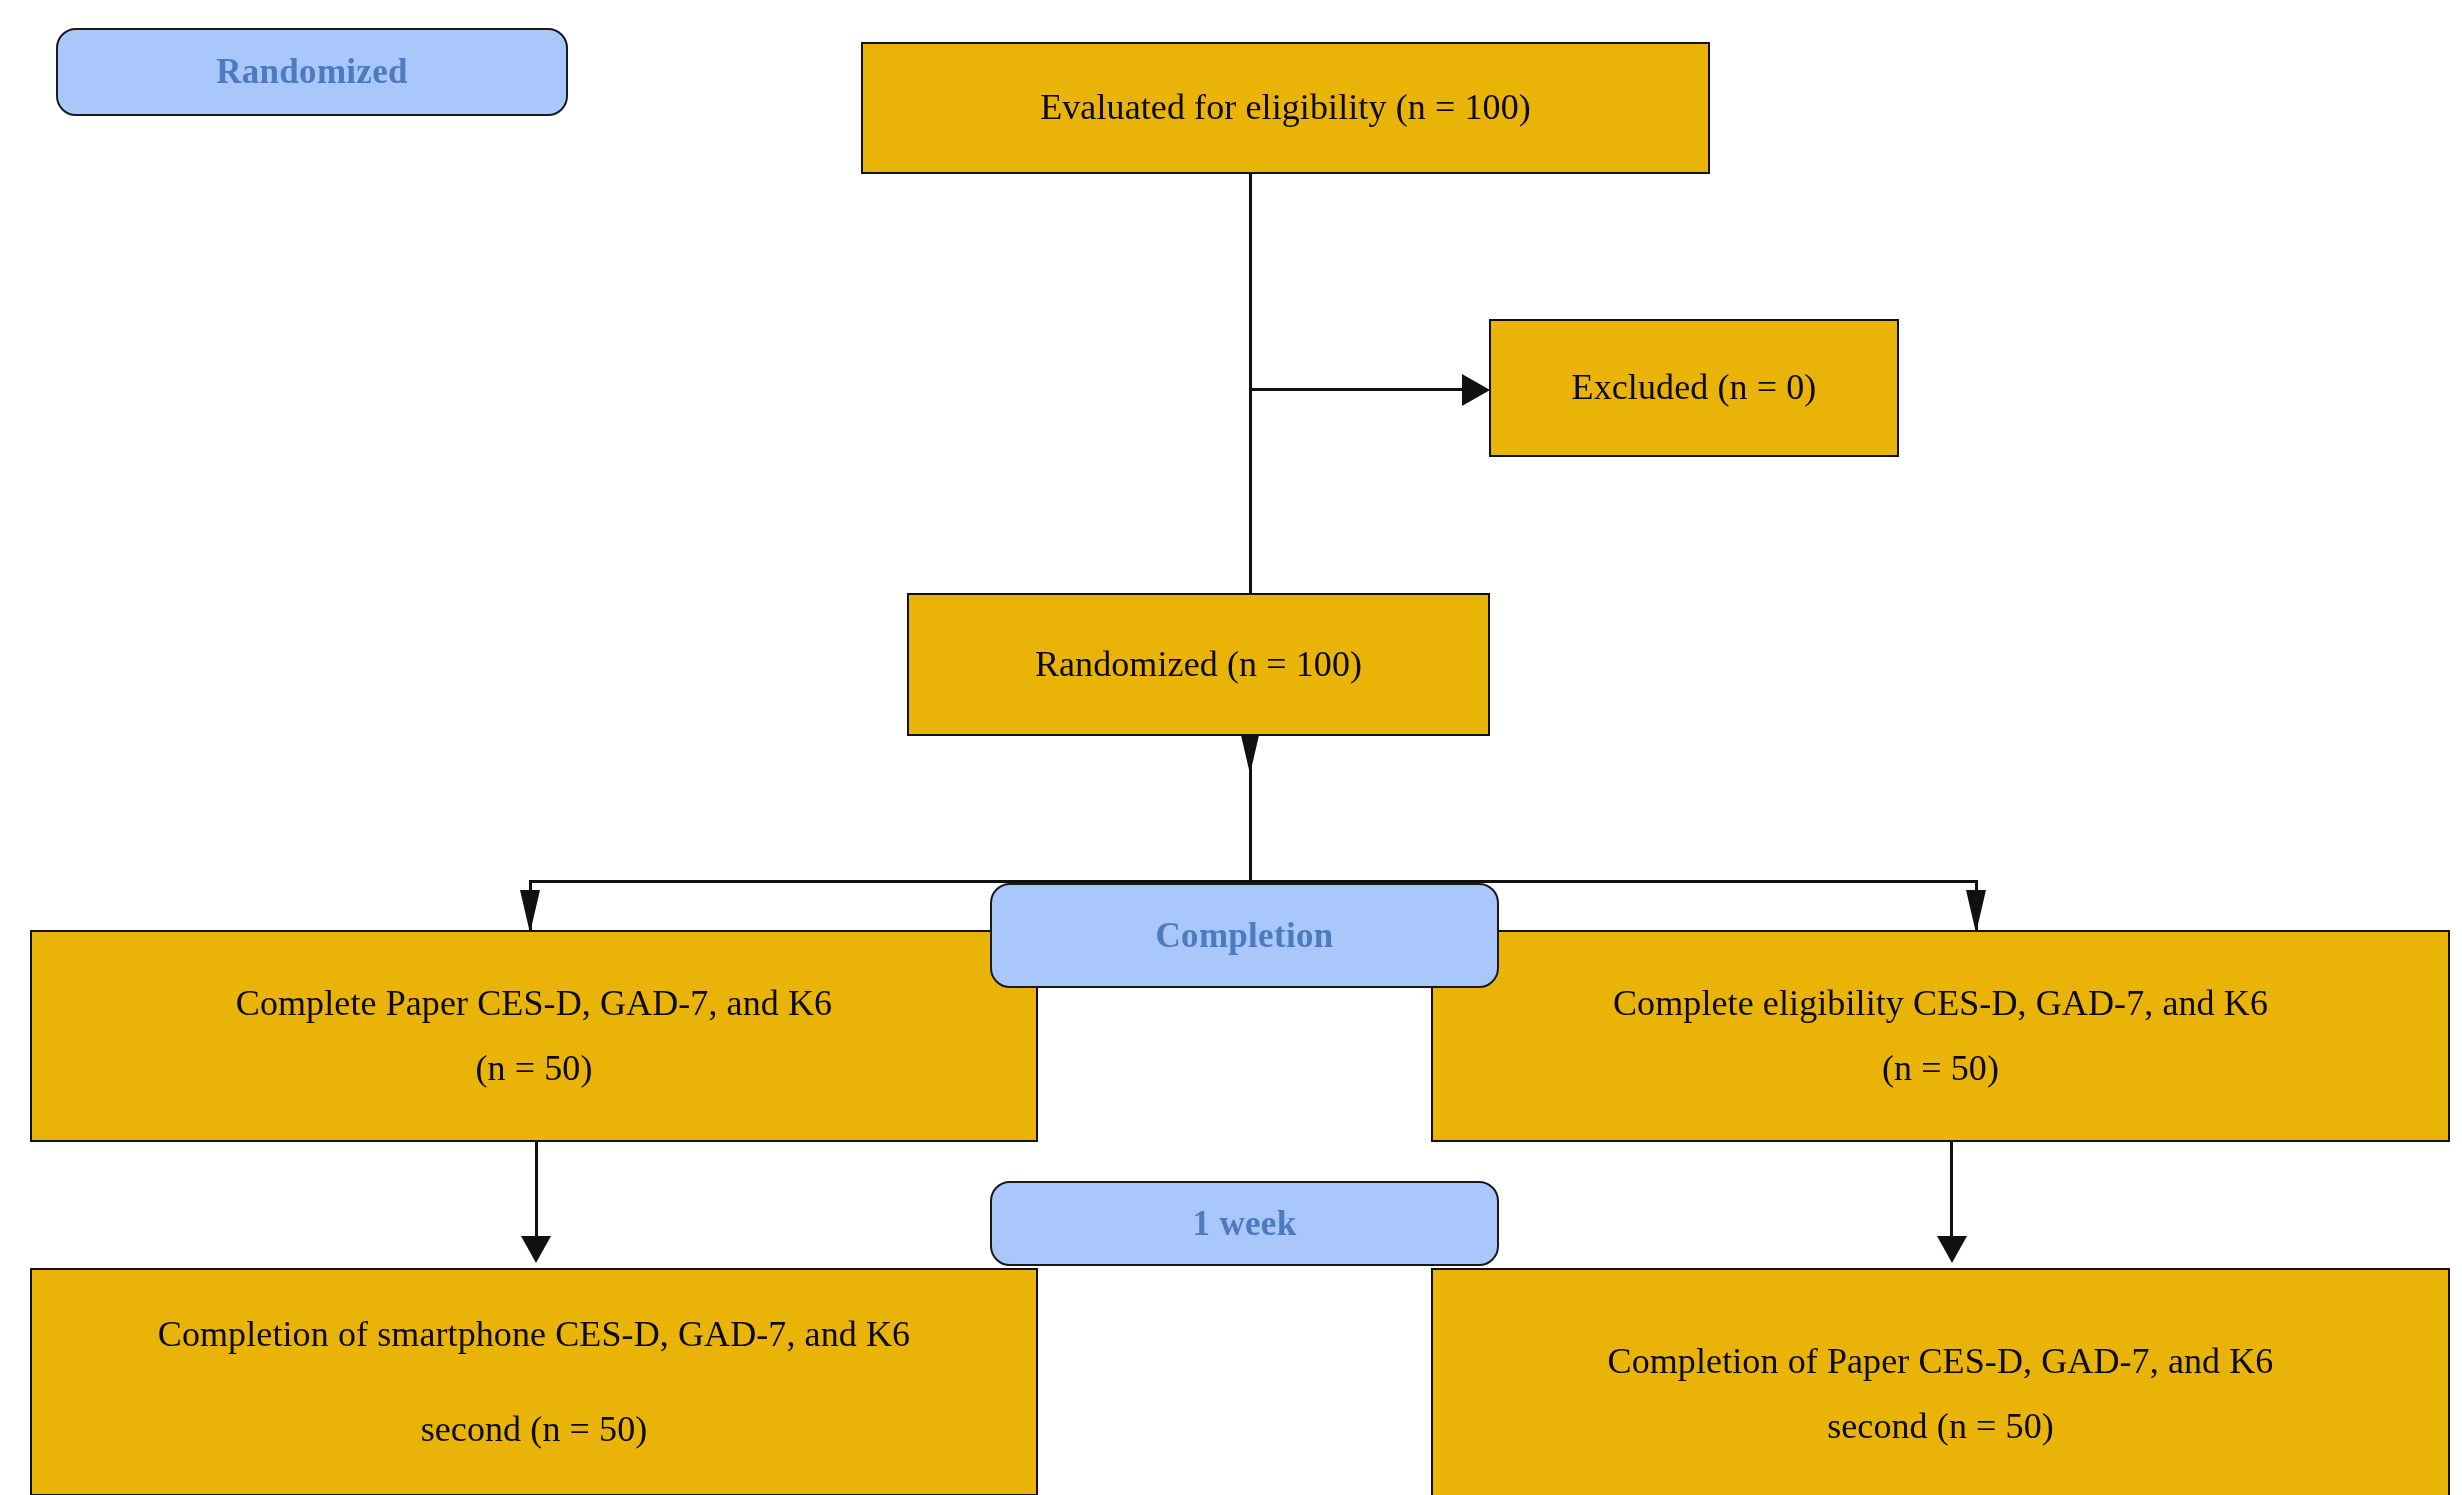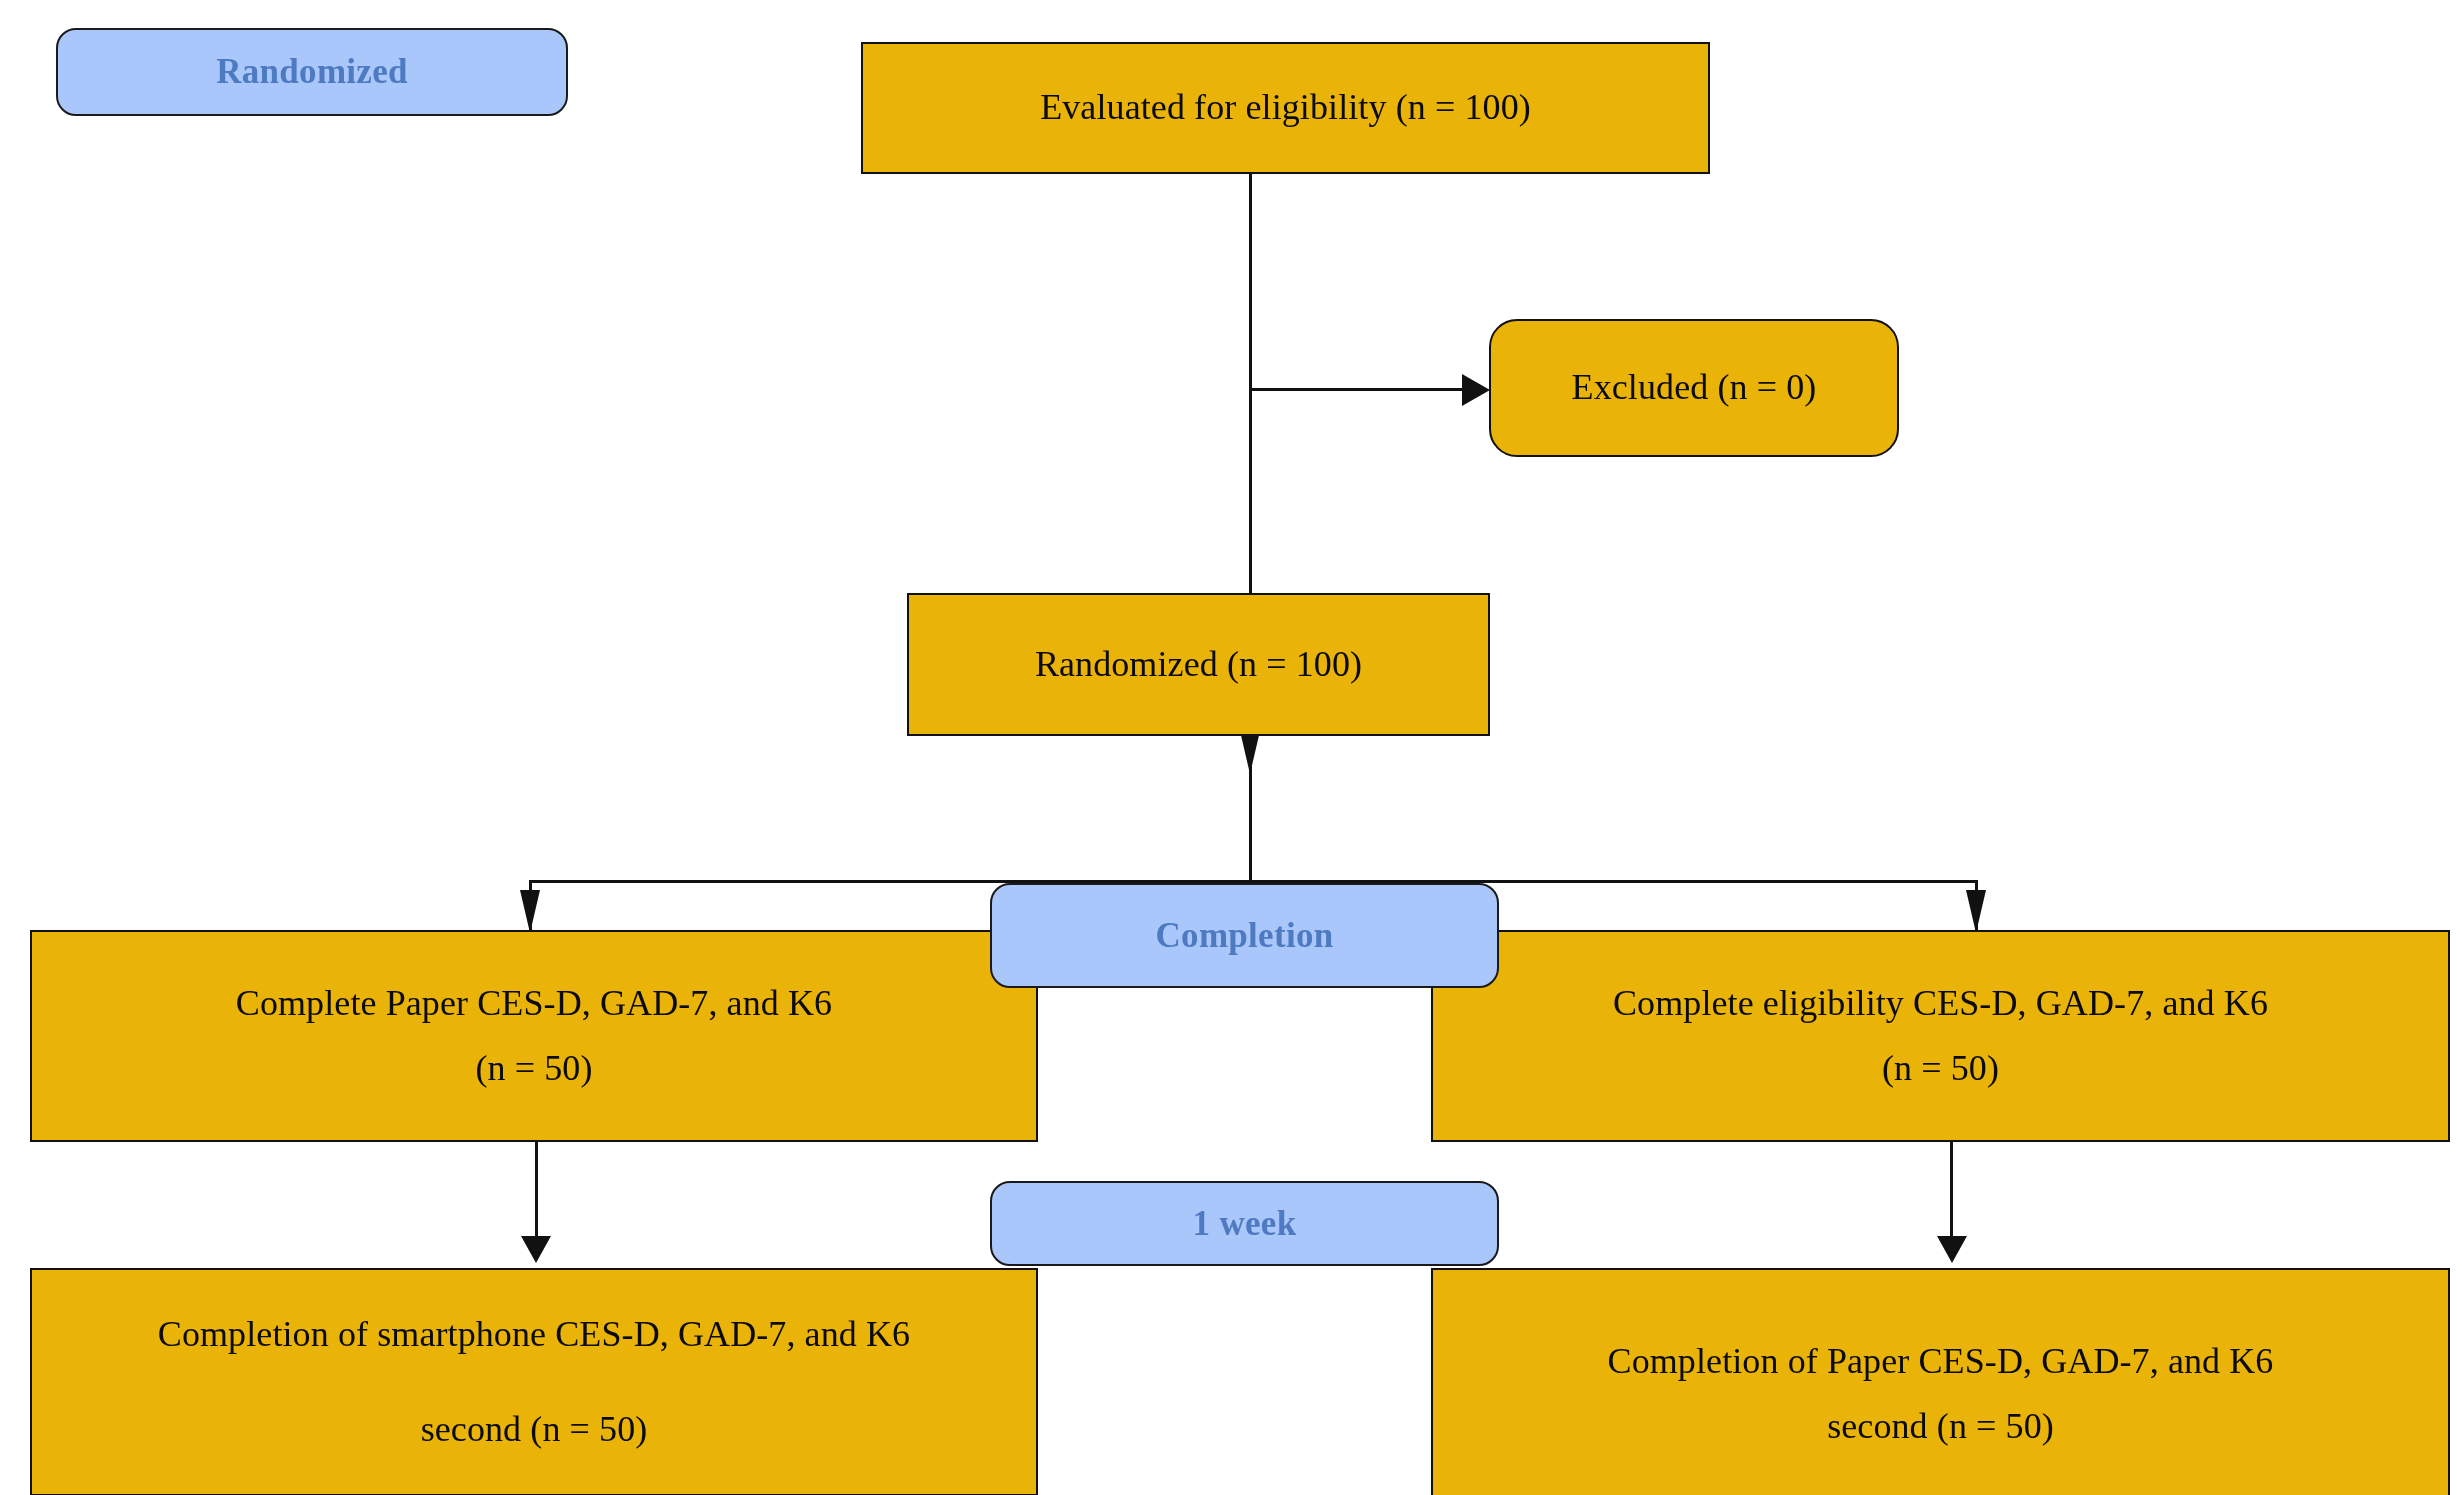--- a/index.html
+++ b/index.html
@@ -111,21 +111,21 @@
 
   <div class="box" style="left:861px; top:42px; width:849px; height:132px;">
     <span class="line">Evaluated for eligibility (n = 100)</span>
   </div>
 
   <div class="vline" style="left:1249px; top:174px; height:419px;"></div>
 
   <div class="hline" style="left:1249px; top:388px; width:217px;"></div>
   <div class="arrow-right" style="left:1462px; top:374px;"></div>
 
-  <div class="box" style="left:1489px; top:319px; width:410px; height:138px;border-radius:28px;">
+  <div class="box" style="left:1489px; top:319px; width:410px; height:138px;">
     <span class="line">Excluded (n = 0)</span>
   </div>
 
   <div class="box" style="left:907px; top:593px; width:583px; height:143px;">
     <span class="line">Randomized (n = 100)</span>
   </div>
 
   <div class="vline" style="left:1249px; top:736px; height:145px;"></div>
   <div class="arrow-down slim" style="left:1240px; top:731px;"></div>
 

